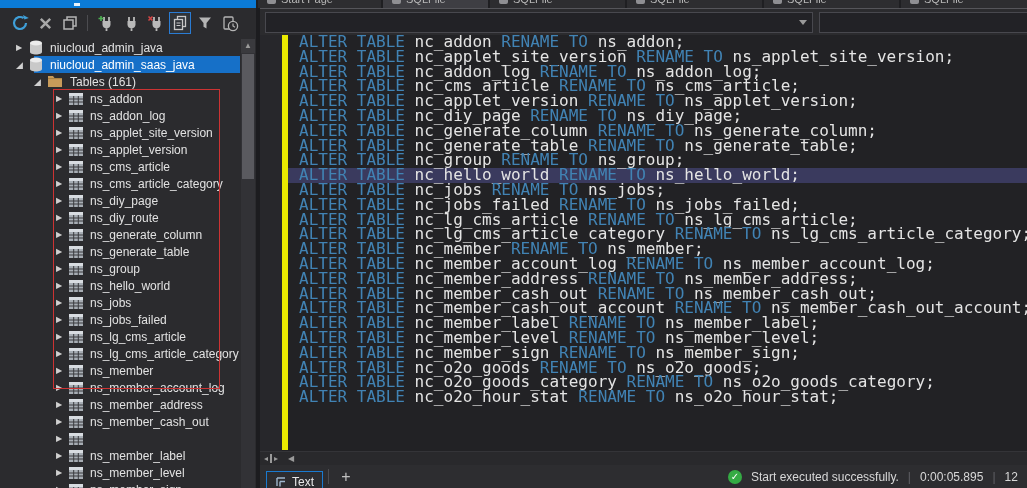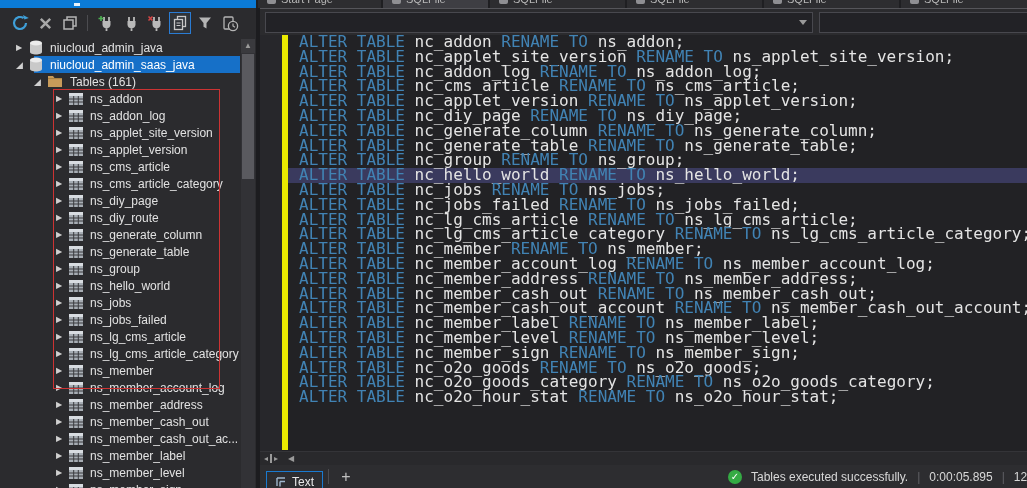--- a/index.html
+++ b/index.html
@@ -453,21 +453,20 @@
         </div>
         <div class="tree-row lvl3">
           <span class="twisty">▶</span>
           <span class="ticon">
             <svg width="14" height="12" viewBox="0 0 14 12">
               <rect width="14" height="12" fill="#a7adb4"></rect>
               <rect width="14" height="3" fill="#d8dce1"></rect>
               <path d="M0 6h14M0 9h14M4.7 3v9M9.3 3v9" stroke="#3a3a3e"></path>
             </svg>
           </span>
-          <span>ns_member_cash_out_ac...</span>
         </div>
         <div class="tree-row lvl3">
           <span class="twisty">▶</span>
           <span class="ticon">
             <svg width="14" height="12" viewBox="0 0 14 12">
               <rect width="14" height="12" fill="#a7adb4"></rect>
               <rect width="14" height="3" fill="#d8dce1"></rect>
               <path d="M0 6h14M0 9h14M4.7 3v9M9.3 3v9" stroke="#3a3a3e"></path>
             </svg>
           </span>
@@ -554,21 +553,21 @@
       <div class="rtab">
         <svg width="12" height="12" viewBox="0 0 12 12">
           <path d="M2 2h8M2 2v8M5 5.5h5M5 5.5v5" stroke="#9fb6cc" stroke-width="1.4" fill="none"></path>
         </svg>
         <span>Text</span>
       </div>
       <div class="rtab-sep"></div>
       <div class="addtab">+</div>
       <div class="status">
         <span class="okdot">✓</span>
-        <span>Tables executed successfully.</span>
+        <span>Start executed successfully.</span>
         <span class="st-sep">|</span>
         <span>0:00:05.895</span>
         <span class="st-sep">|</span>
         <span>12</span>
       </div>
     </div>
   </div>
 </div>
 
 </body></html>

